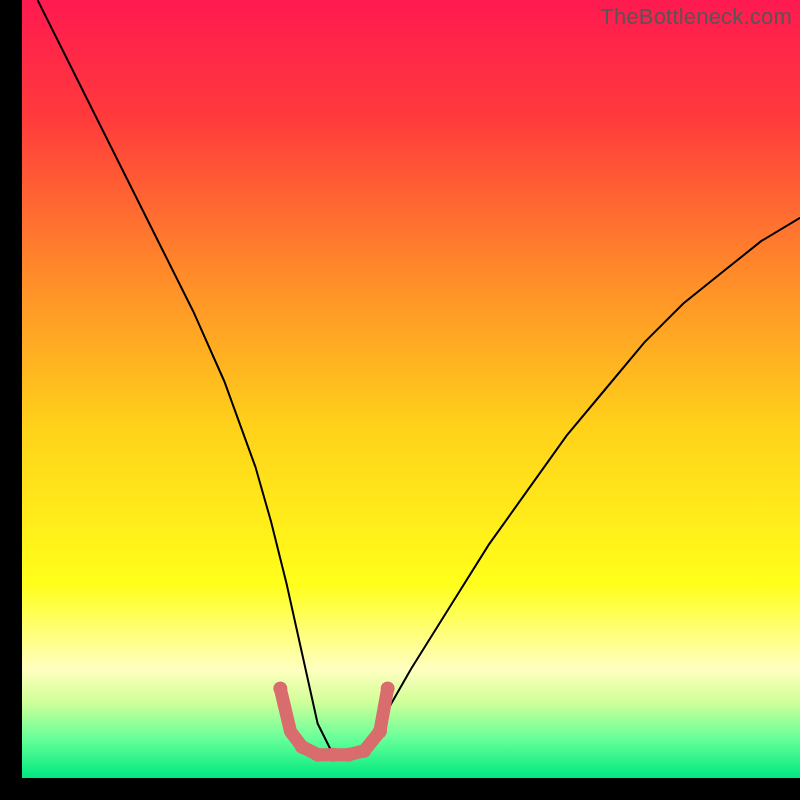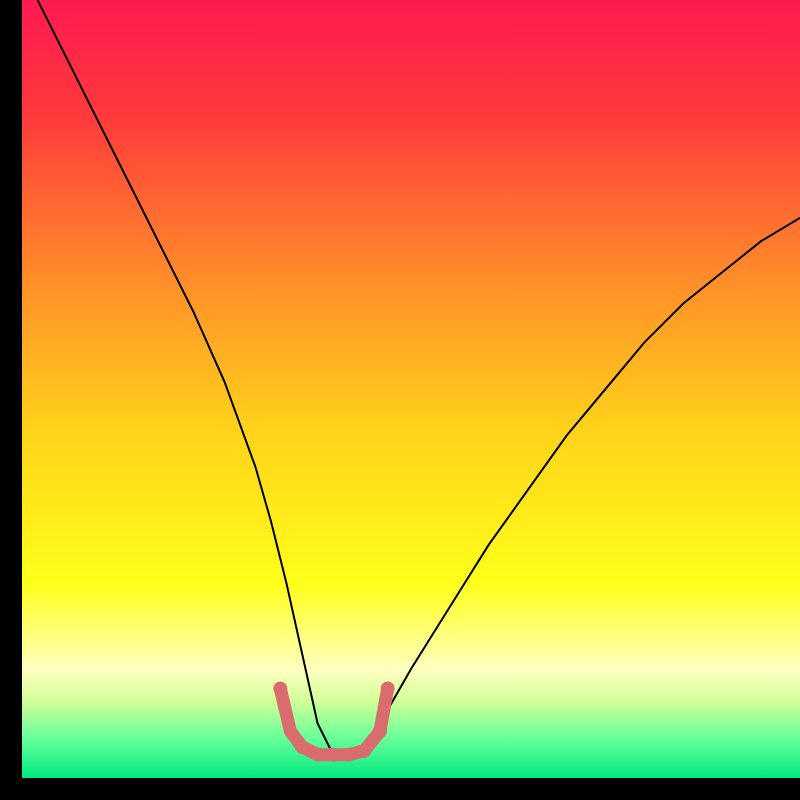--- a/index.html
+++ b/index.html
@@ -30,20 +30,21 @@
     z-index: 10;
   }
   svg {
     display: block;
   }
 </style>
 </head>
 <body>
 
 <div class="frame">
+  <div class="watermark">TheBottleneck.com</div>
   <svg id="chart-svg" width="778" height="778" viewBox="0 0 778 778" preserveAspectRatio="none">
     <defs>
       <linearGradient id="bg-grad" x1="0" y1="0" x2="0" y2="1">
           <stop offset="0%" stop-color="#ff1a51"></stop>
           <stop offset="15%" stop-color="#ff3a3c"></stop>
           <stop offset="35%" stop-color="#ff8a2a"></stop>
           <stop offset="55.00000000000001%" stop-color="#ffd21a"></stop>
           <stop offset="75%" stop-color="#ffff1a"></stop>
           <stop offset="86%" stop-color="#ffffc0"></stop>
           <stop offset="90%" stop-color="#d4ff9a"></stop>

